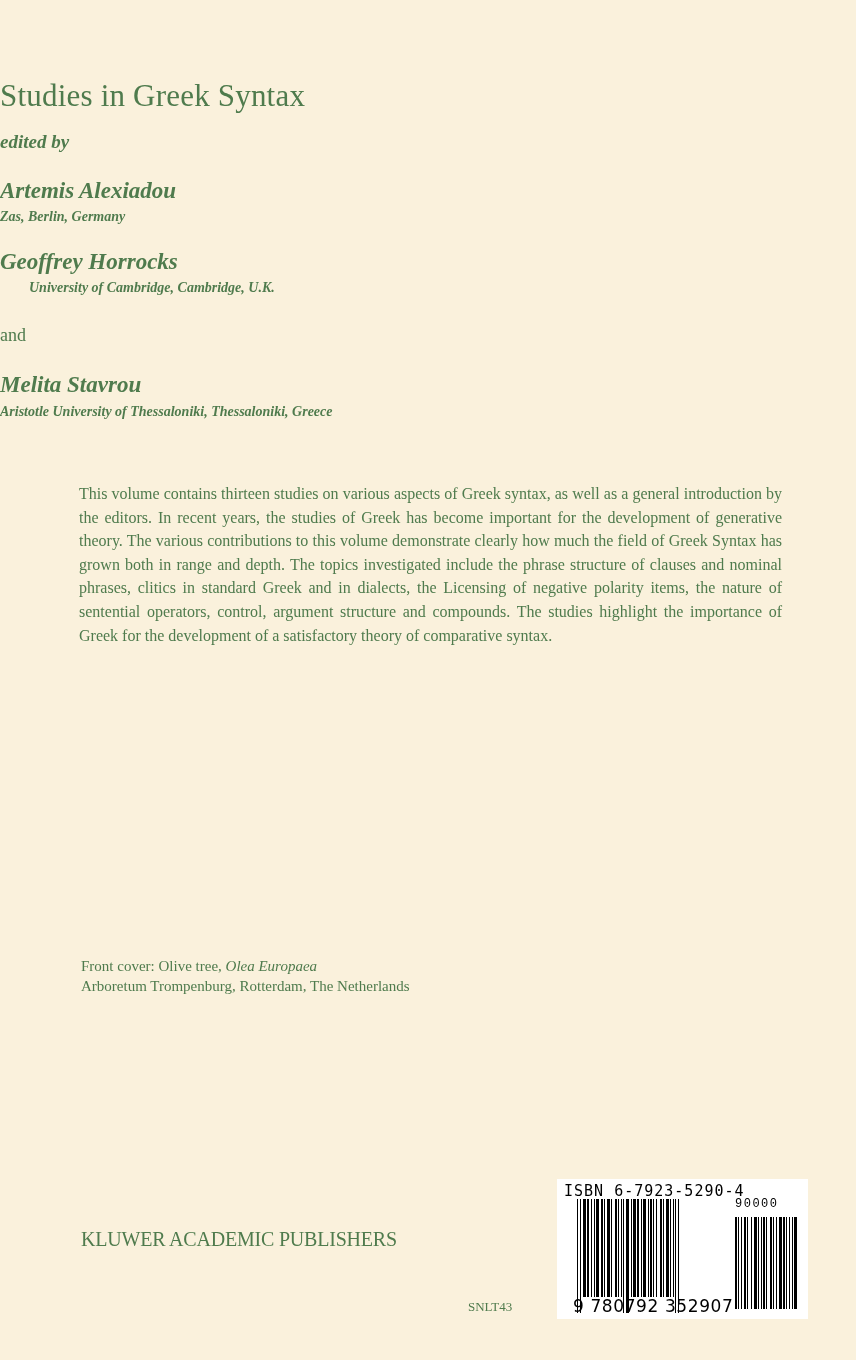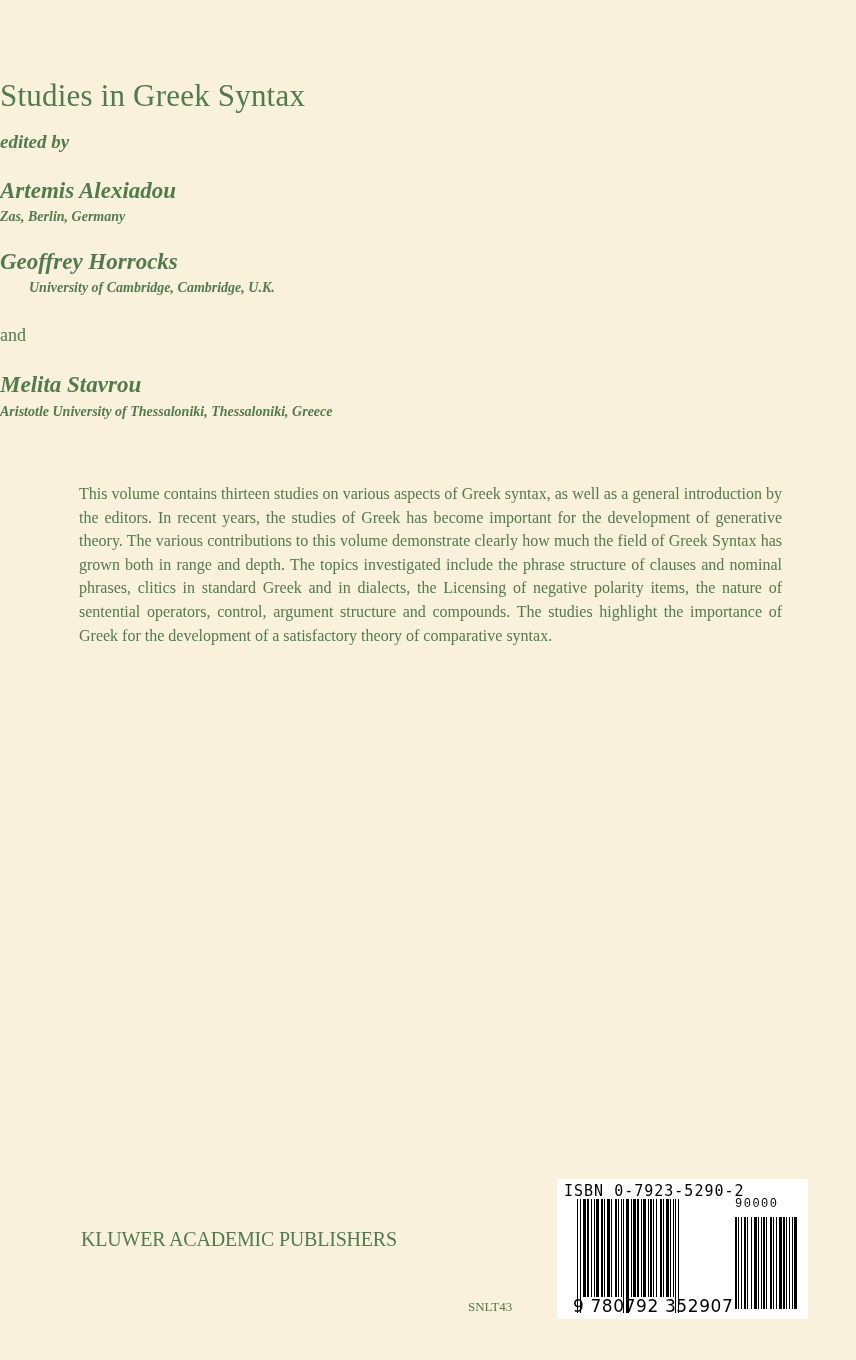--- a/index.html
+++ b/index.html
@@ -65,27 +65,29 @@
 <div class="abs center editor-aff" id="ed2-aff">University of Cambridge, Cambridge, U.K.</div>
 
 <div class="abs center" id="and">and</div>
 
 <div class="abs center editor-name" id="ed3-name">Melita Stavrou</div>
 <div class="abs center editor-aff" id="ed3-aff">Aristotle University of Thessaloniki, Thessaloniki, Greece</div>
 
 <div class="abs" id="blurb">This volume contains thirteen studies on various aspects of Greek syntax, as well as a general introduction by the editors. In recent years, the studies of Greek has become important for the development of generative theory. The various contributions to this volume demonstrate clearly how much the field of Greek Syntax has grown both in range and depth. The topics investigated include the phrase structure of clauses and nominal phrases, clitics in standard Greek and in dialects, the Licensing of negative polarity items, the nature of sentential operators, control, argument structure and compounds. The studies highlight the importance of Greek for the development of a satisfactory theory of comparative syntax.</div>
 
 <div class="abs" id="credits">
+  <div><span>Front cover: Olive tree, </span><span class="it">Olea Europaea</span></div>
+  <div>Arboretum Trompenburg, Rotterdam, The Netherlands</div>
 </div>
 
 <div class="abs" id="publisher">KLUWER ACADEMIC PUBLISHERS</div>
 <div class="abs" id="series">SNLT43</div>
 
 <div class="abs" id="barcode-box">
-  <div class="abs" id="isbn-text">ISBN 0-7923-5290-2</div>
+  <div class="abs" id="isbn-text">ISBN 6-7923-5290-4</div>
   <div class="abs" id="addon-text">90000</div>
   <div class="abs" id="bars-main">
       <div class="bar" style="left: 0px; width: 1px; height: 114px;"></div>
       <div class="bar" style="left: 3px; width: 1px; height: 114px;"></div>
       <div class="bar" style="left: 6px; width: 3px; height: 98px;"></div>
       <div class="bar" style="left: 10px; width: 2px; height: 98px;"></div>
       <div class="bar" style="left: 14px; width: 1px; height: 98px;"></div>
       <div class="bar" style="left: 17px; width: 1px; height: 98px;"></div>
       <div class="bar" style="left: 19px; width: 3px; height: 98px;"></div>
       <div class="bar" style="left: 24px; width: 2px; height: 98px;"></div>

